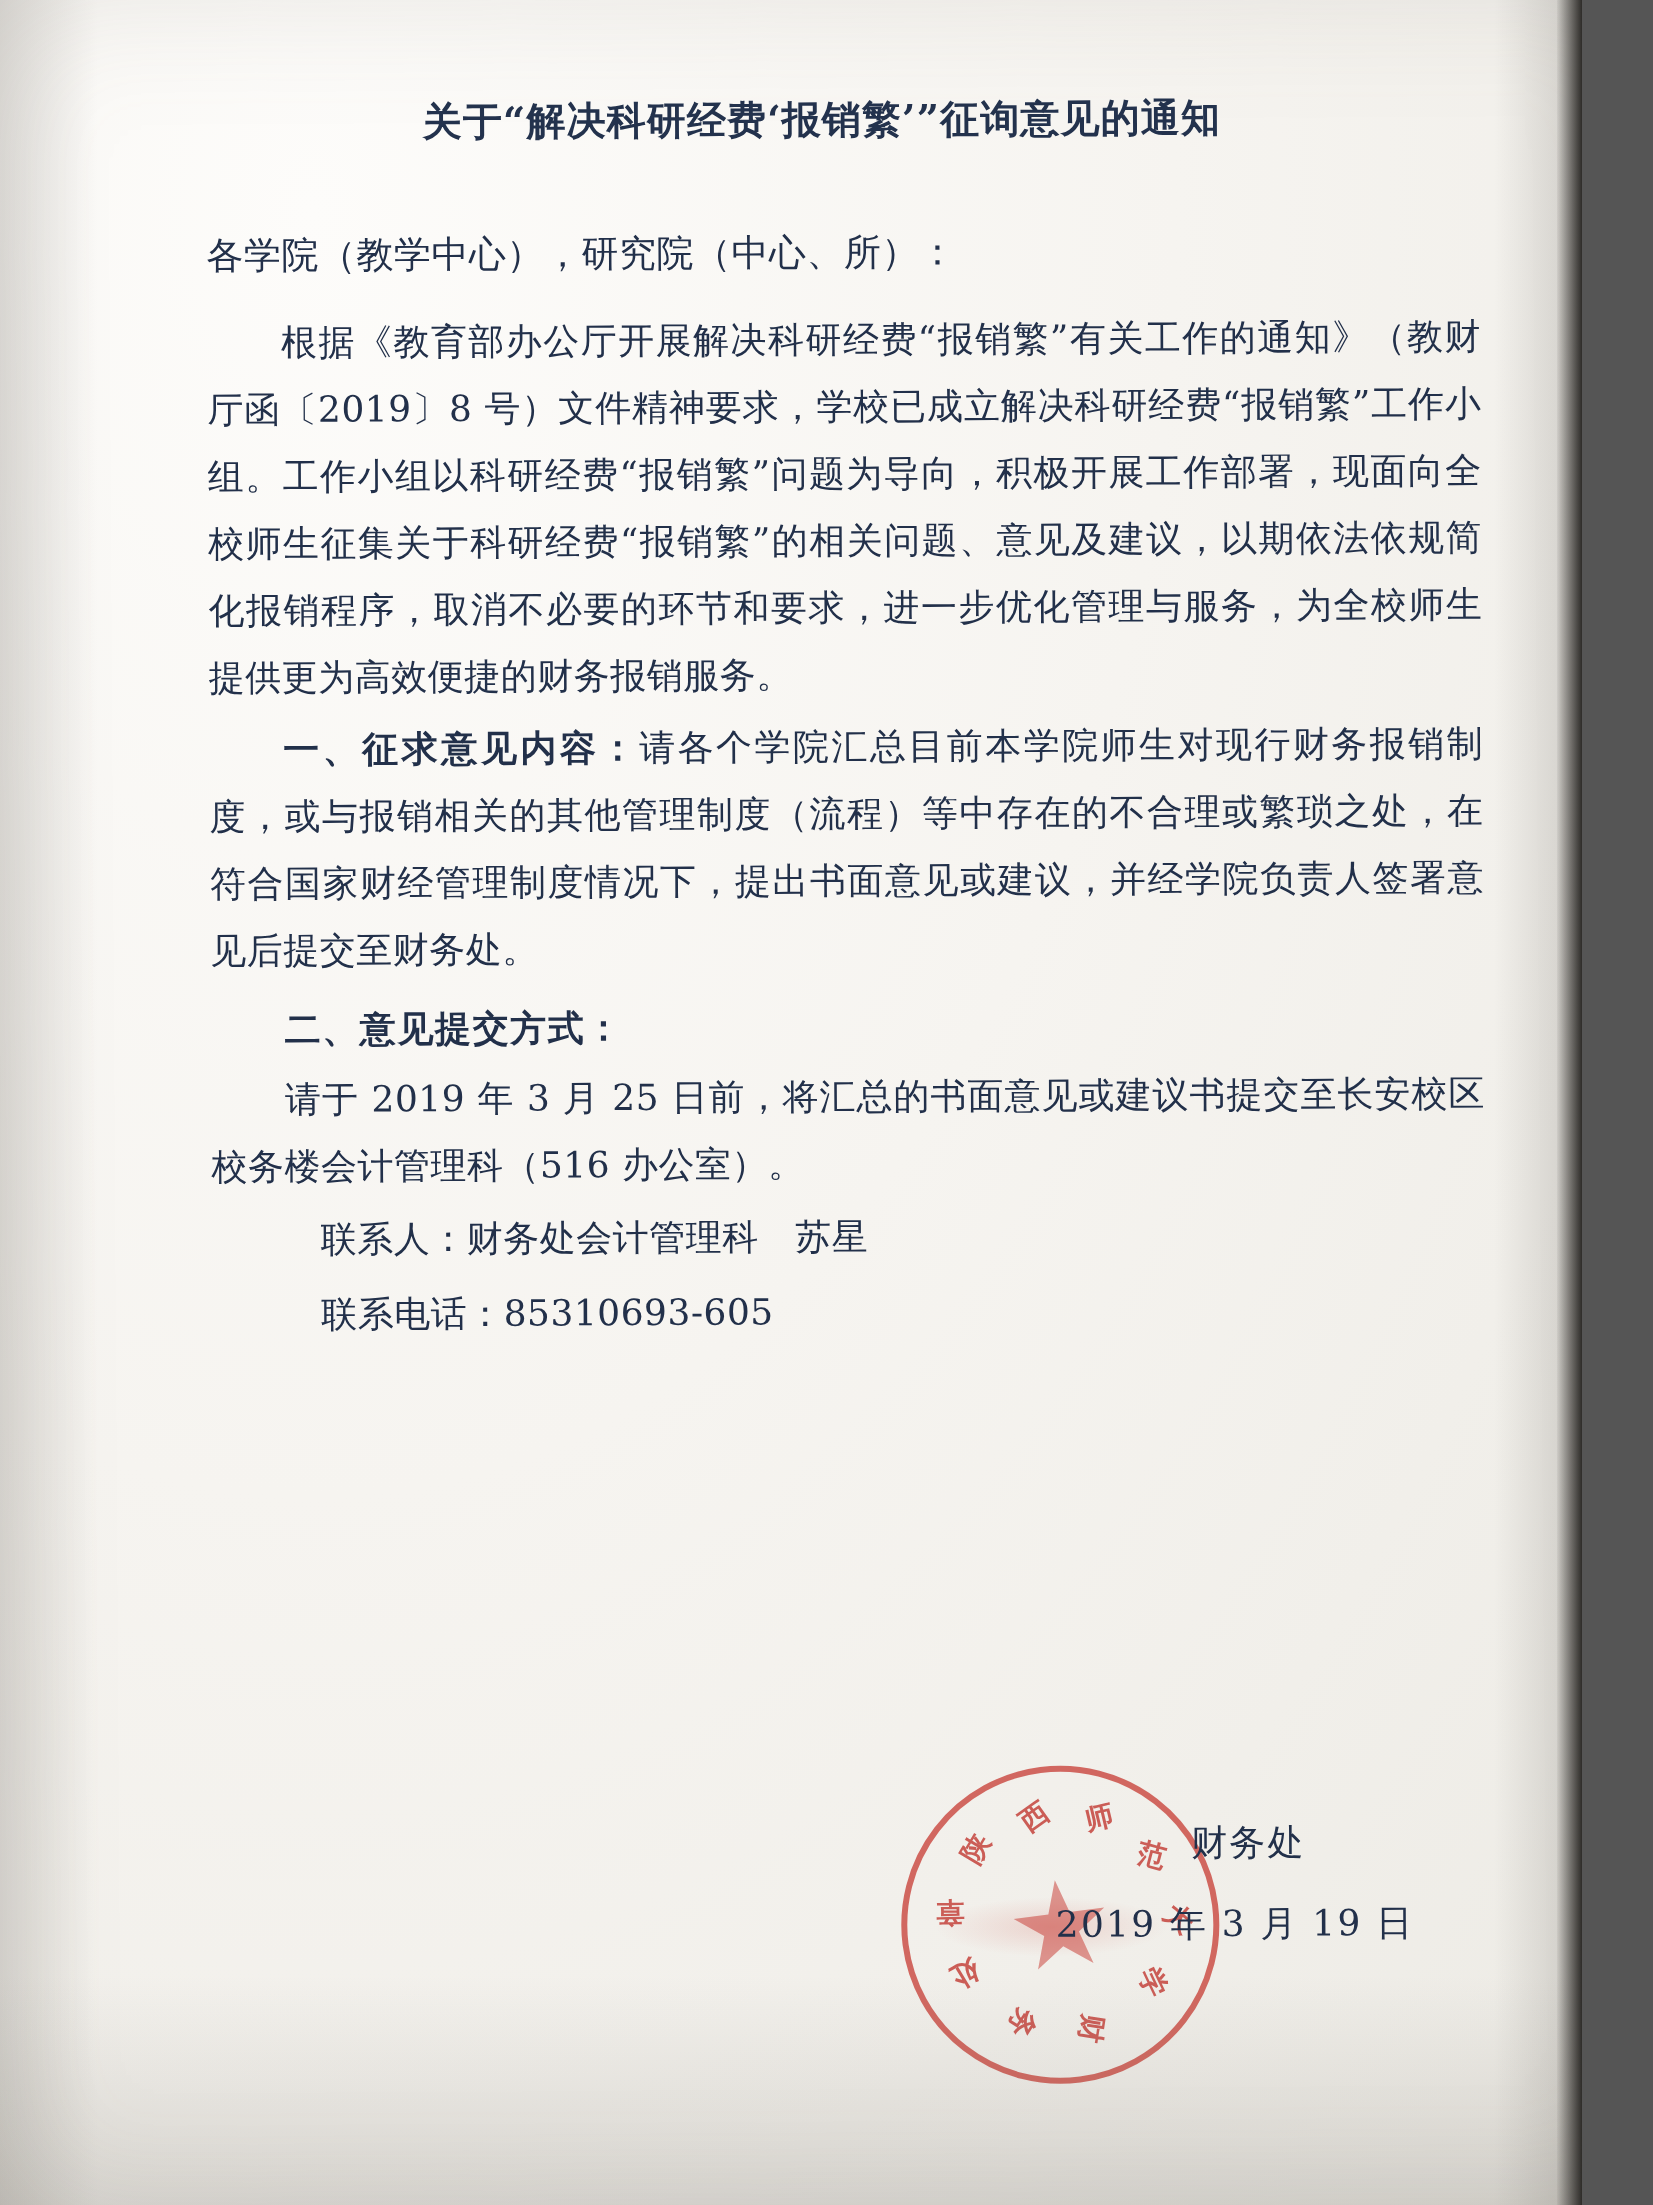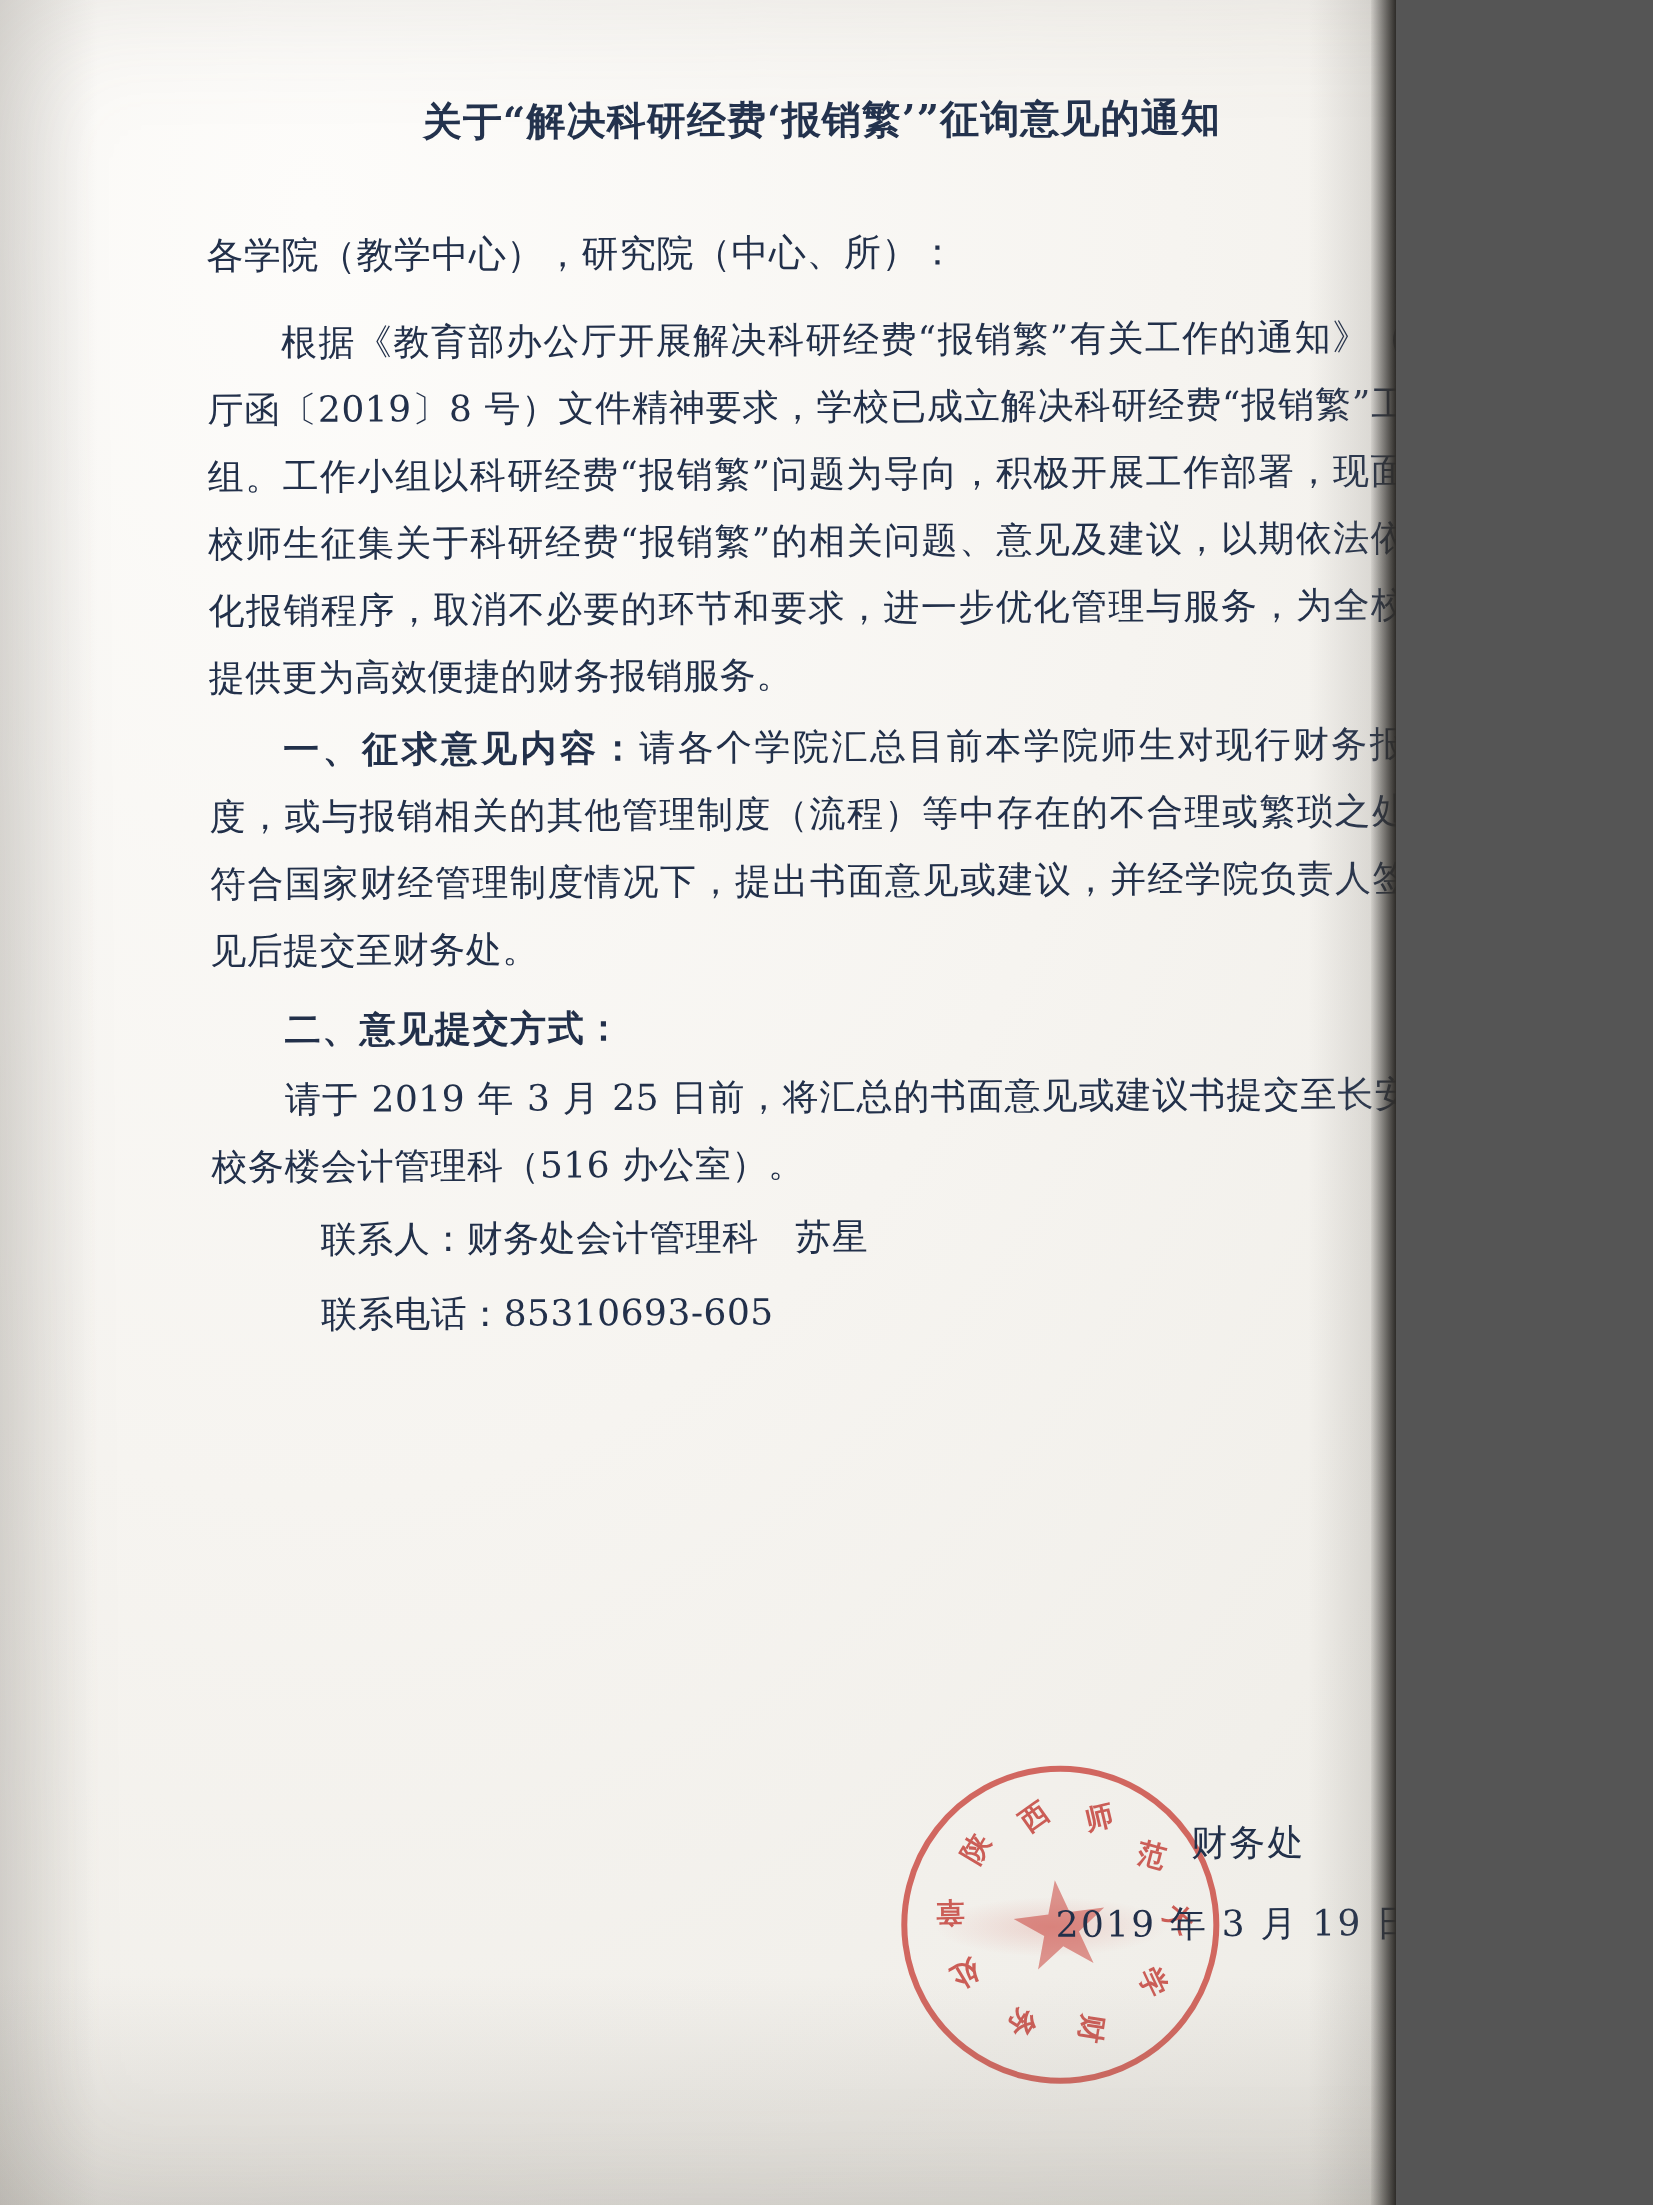--- a/index.html
+++ b/index.html
@@ -7,21 +7,21 @@
     padding: 0;
     background: #555;
   }
   body {
     width: 1654px;
     height: 2205px;
     overflow: hidden;
   }
   .page {
     position: relative;
-    width: 1396px;
+    width: 1582px;
     height: 2205px;
     background: #f9a8d4;
     overflow: hidden;
   }
   
   .paper {
     position: absolute;
     left: -22px;
     top: -16.4px;
     width: 1696px;

